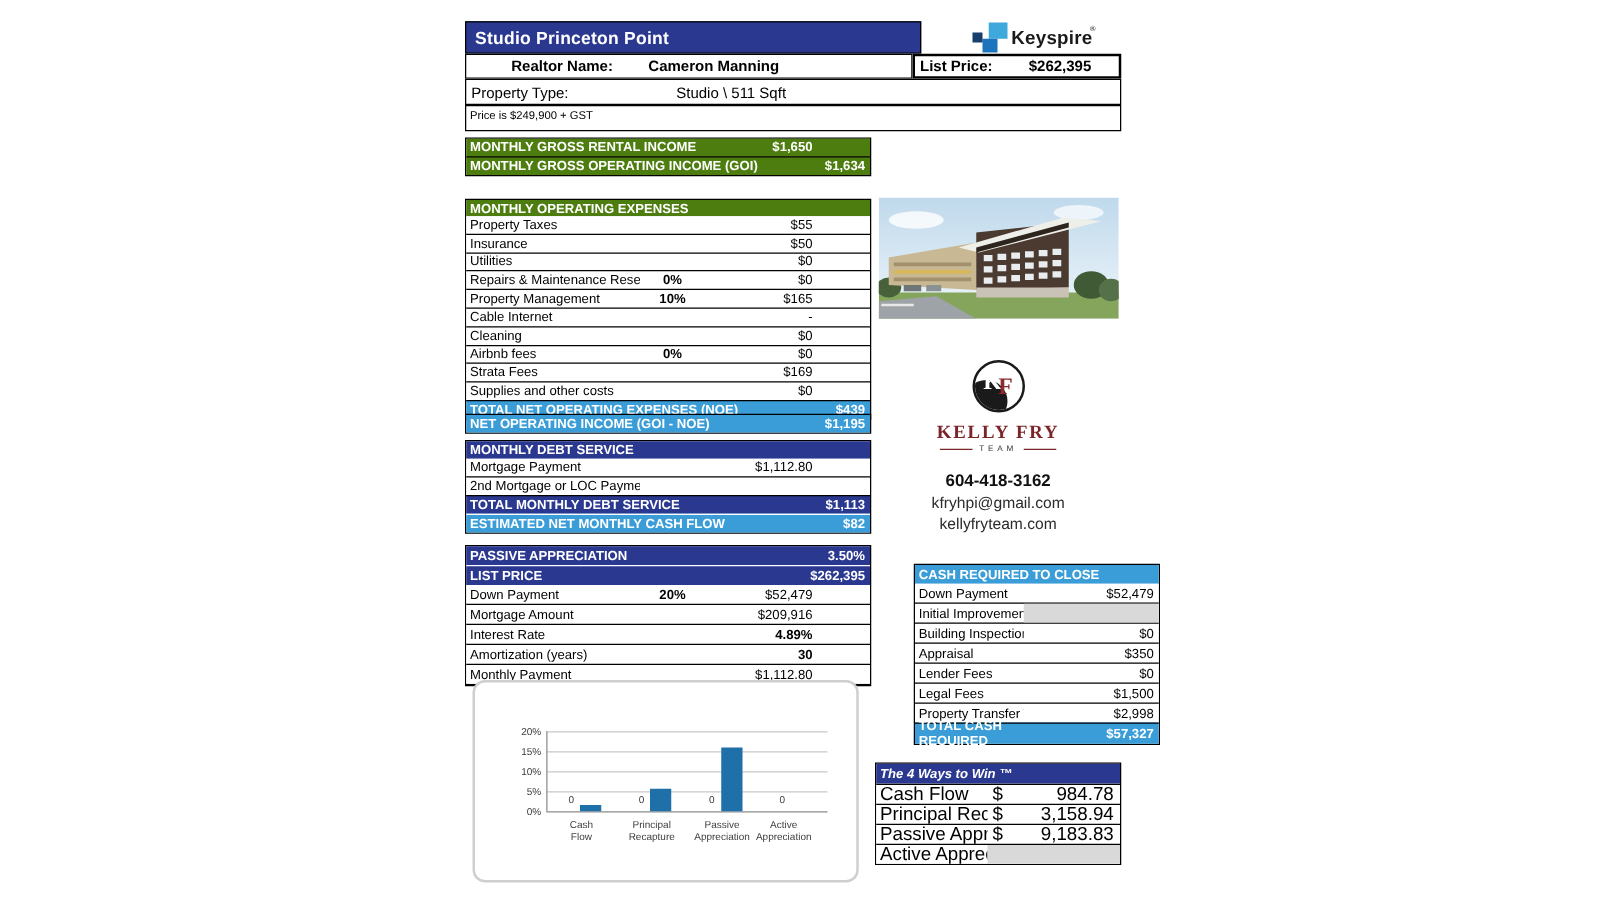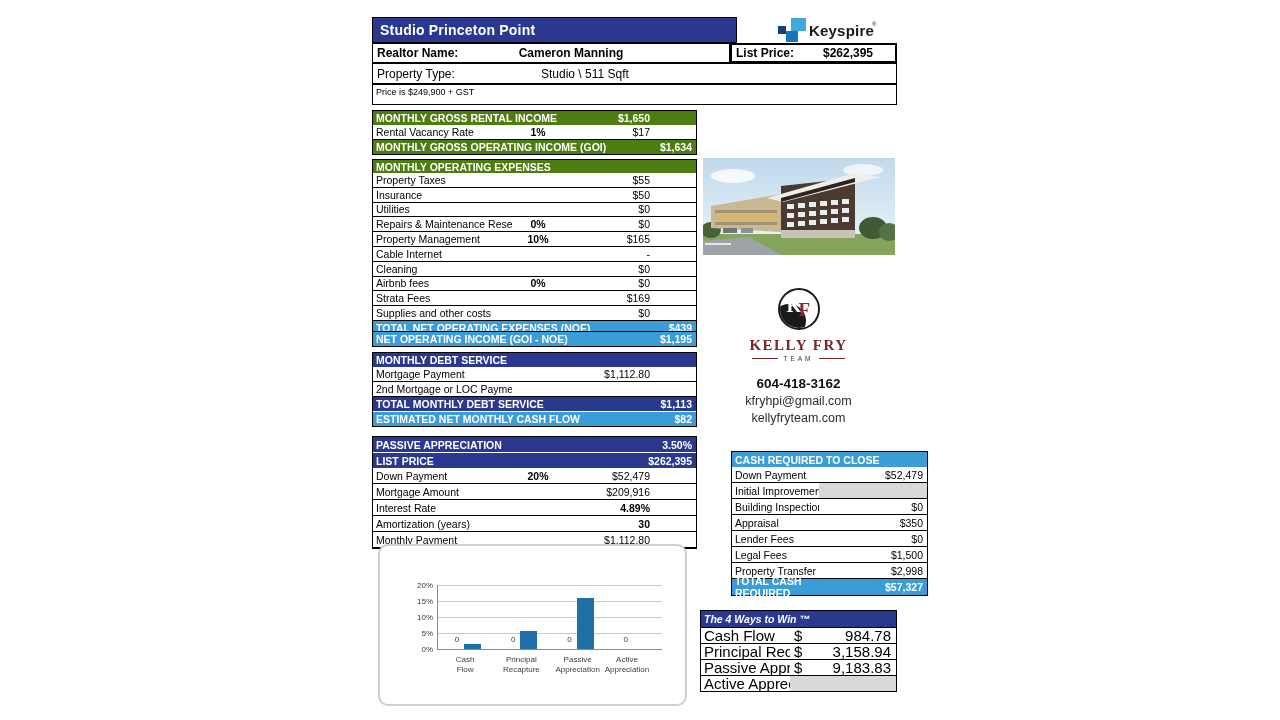--- a/index.html
+++ b/index.html
@@ -11,21 +11,21 @@
   .navy{background:#2B3890;color:#fff;}
   .mblue{background:#4d7c0f;color:#fff;}
   .lblue{background:#3B9DD8;color:#fff;}
 
   
   #title-bar{left:372px;top:17px;width:365px;height:26px;border:1px solid #000;
     display:flex;align-items:center;padding-left:7px;font-size:14px;font-weight:bold;letter-spacing:.2px;}
   #keyspire{left:776px;top:17px;width:120px;height:30px;}
   .ks-sq{position:absolute;}
   #realtor-row{left:372px;top:43px;width:358px;height:20px;border:1px solid #000;background:#fff;
-    display:flex;align-items:center;font-size:12px;}
+    display:flex;align-items:center;font-size:12px;padding-left:32px;}
   #realtor-row .lbl{font-weight:bold;padding-left:4px;}
   #realtor-row .val{position:absolute;left:128px;width:140px;text-align:center;font-weight:bold;}
   #listprice-box{left:730px;top:43px;width:167px;height:20px;border:2px solid #000;background:#fff;
     display:flex;align-items:center;font-size:12px;}
   #listprice-box .lbl{font-weight:bold;padding-left:4px;}
   #listprice-box .val{position:absolute;left:66px;width:100px;text-align:center;font-weight:bold;}
   #property-row{left:372px;top:63px;width:525px;height:21px;border:1px solid #000;background:#fff;
     display:flex;align-items:center;font-size:12px;}
   #property-row .lbl{padding-left:4px;}
   #property-row .val{position:absolute;left:168px;}
@@ -137,28 +137,20 @@
   <div id="note-row" class="abs">
     <span>Price is $249,900 + GST</span>
   </div>
 
   <div class="sec" id="sec-income" style="top:110px;">
     <div class="hrow mblue">
       <span class="c-label">MONTHLY GROSS RENTAL INCOME</span>
       <span class="hval-mid">$1,650</span>
       <span class="c-sp"></span>
     </div>
-    <div id="income-rows">
-        <div class="row">
-          <span class="c-label">Rental Vacancy Rate</span>
-          <span class="c-pct">1%</span>
-          <span class="c-val">$17</span>
-          <span class="c-sp"></span>
-        </div>
-      </div>
     <div class="hrow mblue btop">
       <span class="c-label">MONTHLY GROSS OPERATING INCOME (GOI)</span>
       <span class="hval-end">$1,634</span>
     </div>
   </div>
 
   <div class="sec" id="sec-expenses" style="top:159px;">
     <div class="hrow mblue" style="height:13px;">
       <span class="c-label">MONTHLY OPERATING EXPENSES</span>
     </div>

